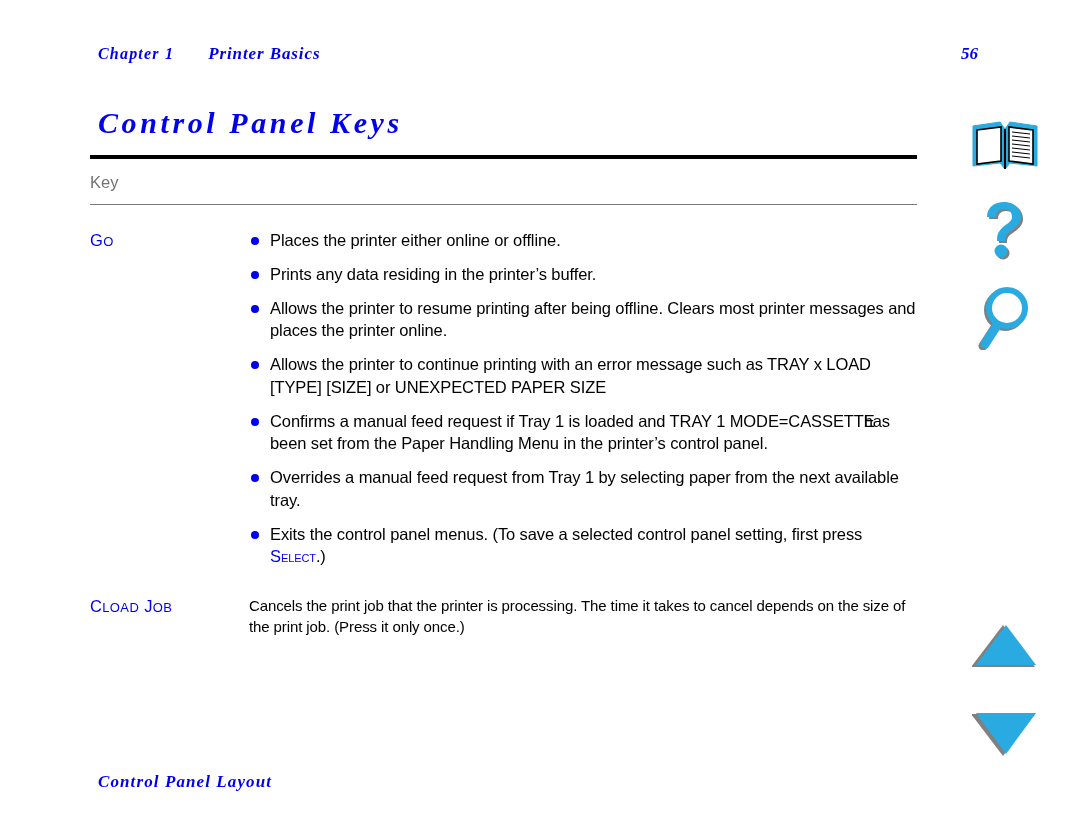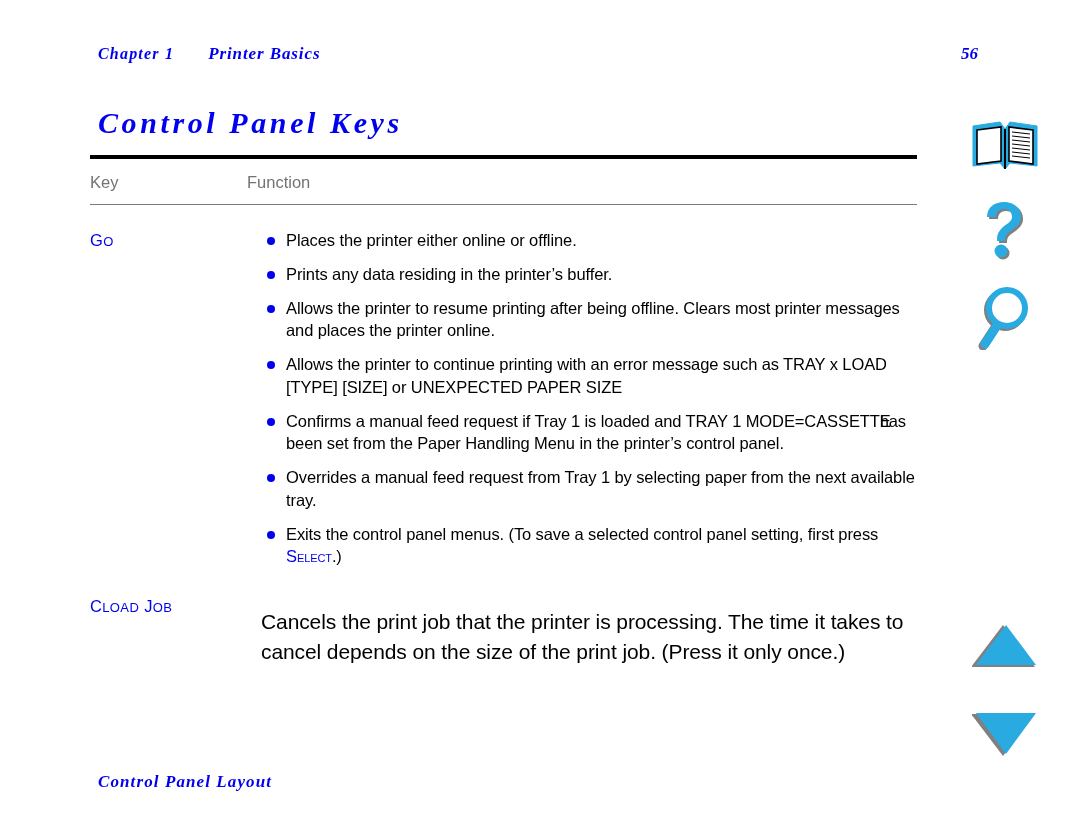--- a/index.html
+++ b/index.html
@@ -102,21 +102,21 @@
     color: #737373;
   }
 
   .table-body {
     padding-top: 0;
   }
   .table-row {
     display: flex;
     align-items: flex-start;
   }
-  .row-go { padding-top: 24px; gap: 16px; }
+  .row-go { padding-top: 24px; }
   .row-cancel { padding-top: 27px; }
 
   .key-label {
     font-family: "Liberation Sans", sans-serif;
     color: #0000ee;
     white-space: nowrap;
     line-height: 1.35;
   }
   
   .sc {
@@ -154,25 +154,25 @@
     position: absolute;
     left: 2px;
     top: 8px;
     width: 8px;
     height: 8px;
     border-radius: 50%;
     background: #0000ee;
   }
   .plain-para {
     font-family: "Liberation Sans", sans-serif;
-    font-size: 21px;
+    font-size: 15px;
     line-height: 1.42;
     color: #000000;
     letter-spacing: -0.1px;
-    margin: 12px;
+    margin: 0;
   }
   
   .kc {
     color: #0000ee;
     font-size: 16.5px;
   }
   .kc .sc-rest { font-size: 11px; }
 
   
   .overlap {
@@ -228,23 +228,20 @@
 
 <h1 class="page-title">Control Panel Keys</h1>
 
 <div class="key-table">
 
   <div class="rule-thick"></div>
 
   <div class="table-header-row">
     <div class="col-key">
       <span class="th-text">Key</span>
-    </div>
-    <div class="col-fn">
-      <span class="th-text">Function</span>
     </div>
   </div>
 
   <div class="rule-thin"></div>
 
   <div class="table-body">
 
     <div class="table-row row-go">
       <div class="col-key">
         <span class="key-label sc"><span>G</span><span class="sc-rest">O</span></span>

